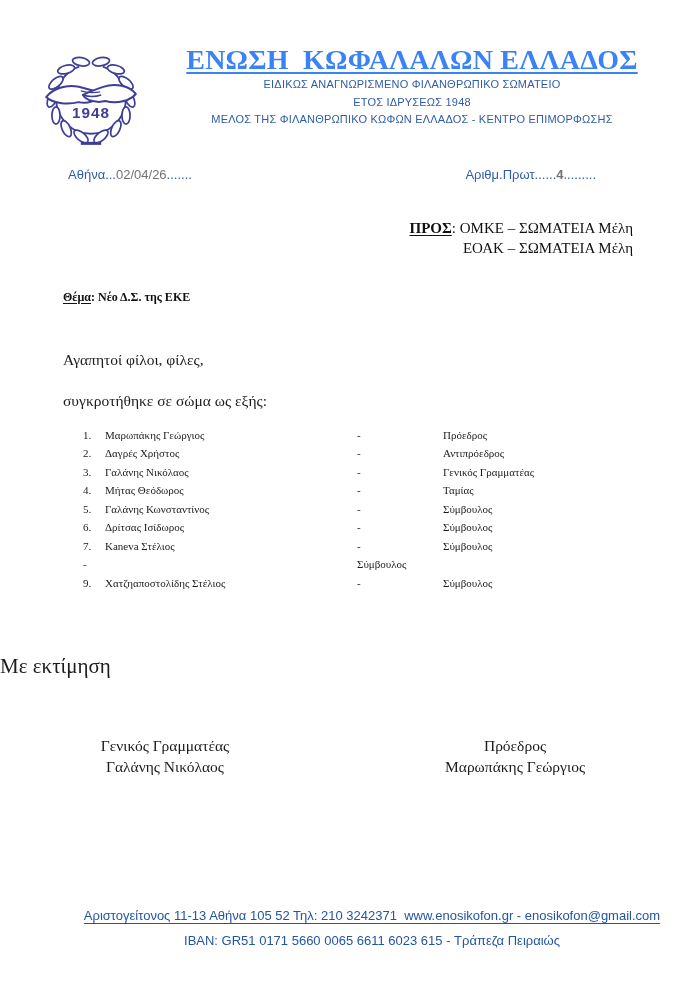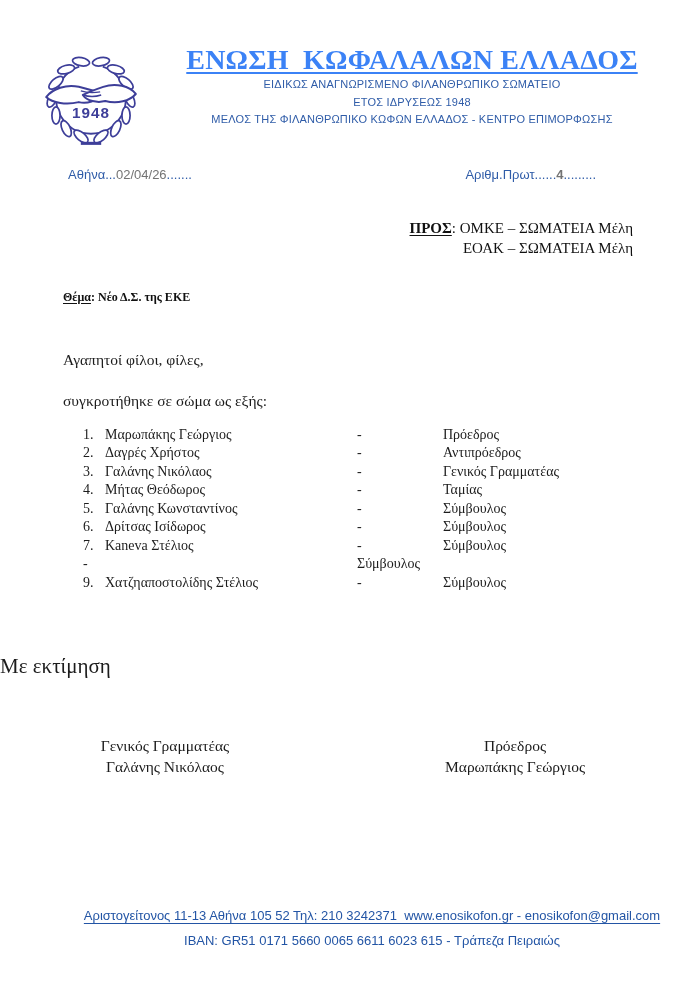--- a/index.html
+++ b/index.html
@@ -33,21 +33,21 @@
   .recipients { margin:36px 63px 0 0; text-align:right; font-size:15px; line-height:20px; color:#111; }
   .u-bold { font-weight:bold; text-decoration:underline; text-underline-offset:2px; }
   
   .subject { margin:32px 0 0 63px; font-size:12px; font-weight:bold; color:#111; }
   
   .greeting { margin:44px 0 0 63px; font-size:15.5px; line-height:21px; }
   .para { margin:20px 63px 0 63px; font-size:15.5px; line-height:22px; }
   .para-line1 { text-align:justify; text-align-last:justify; text-indent:38px; }
   .para sup { font-size:10px; line-height:0; }
   
-  .board { margin:14px 63px 12px 83px; font-size:14px; line-height:18.5px; }
+  .board { margin:14px 63px 12px 83px; font-size:11px; line-height:18.5px; }
   .board-row { display:grid; grid-template-columns:274px 86px auto; }
   .member-num { display:inline-block; width:22px; }
   
   .closing { margin-top:64px; text-align:left; font-size:21px; line-height:21px; }
   .sig-row { display:flex; justify-content:space-between; margin:58px 46px 0 55px; }
   .sig-block { text-align:center; font-size:15.5px; line-height:21px; }
   .sig-left { width:220px; }
   .sig-right { width:270px; }
   
   .footer {

